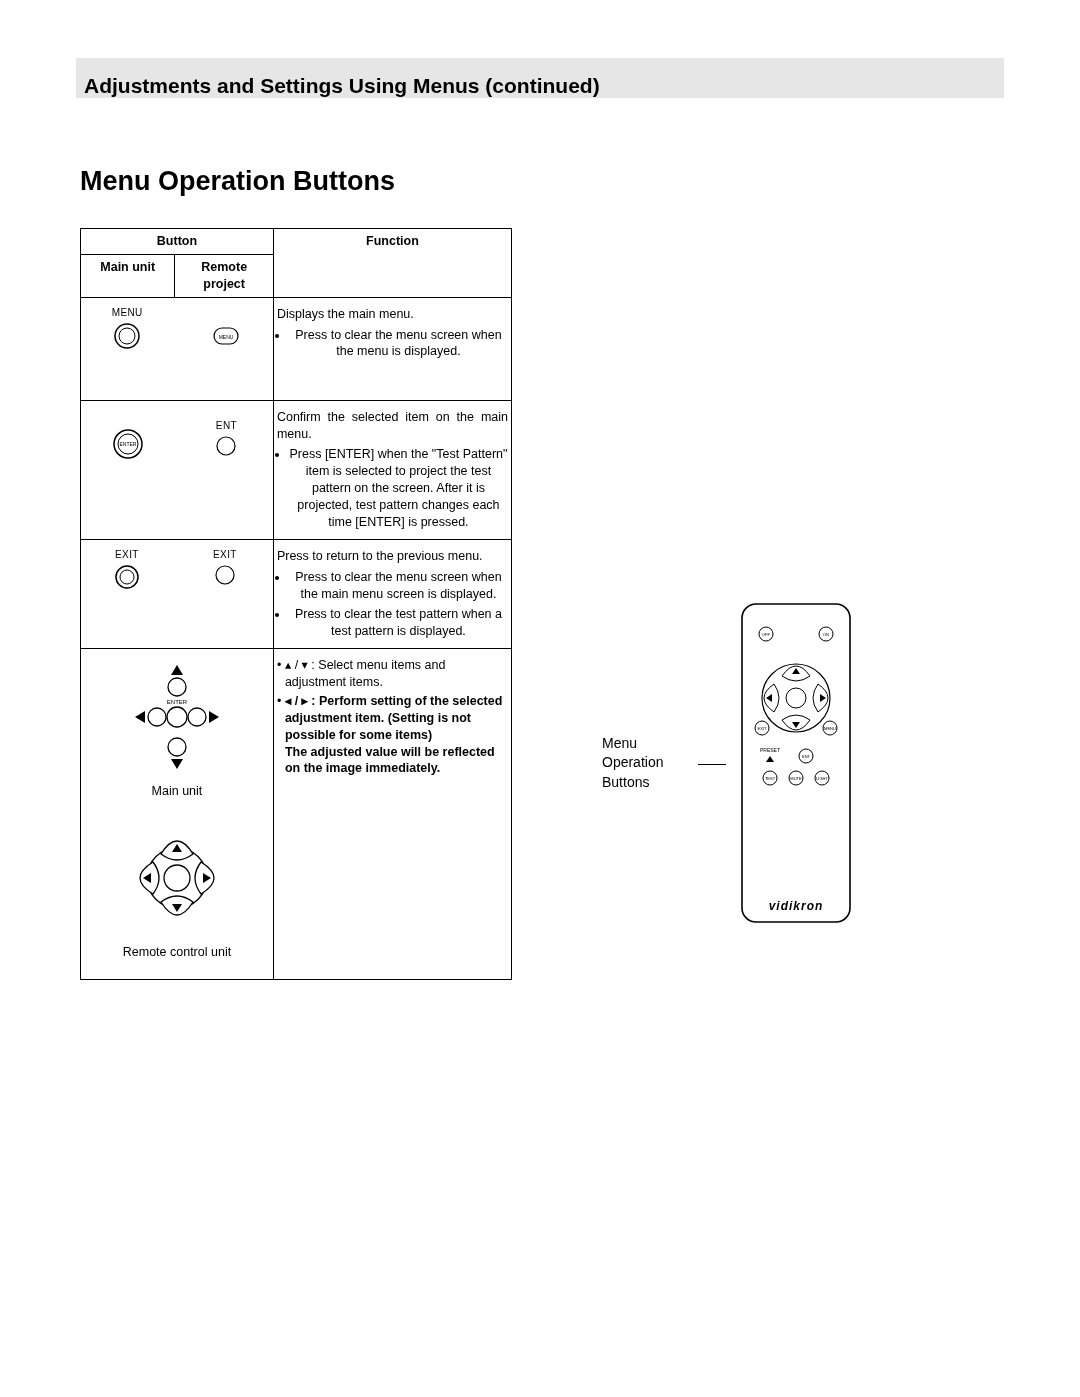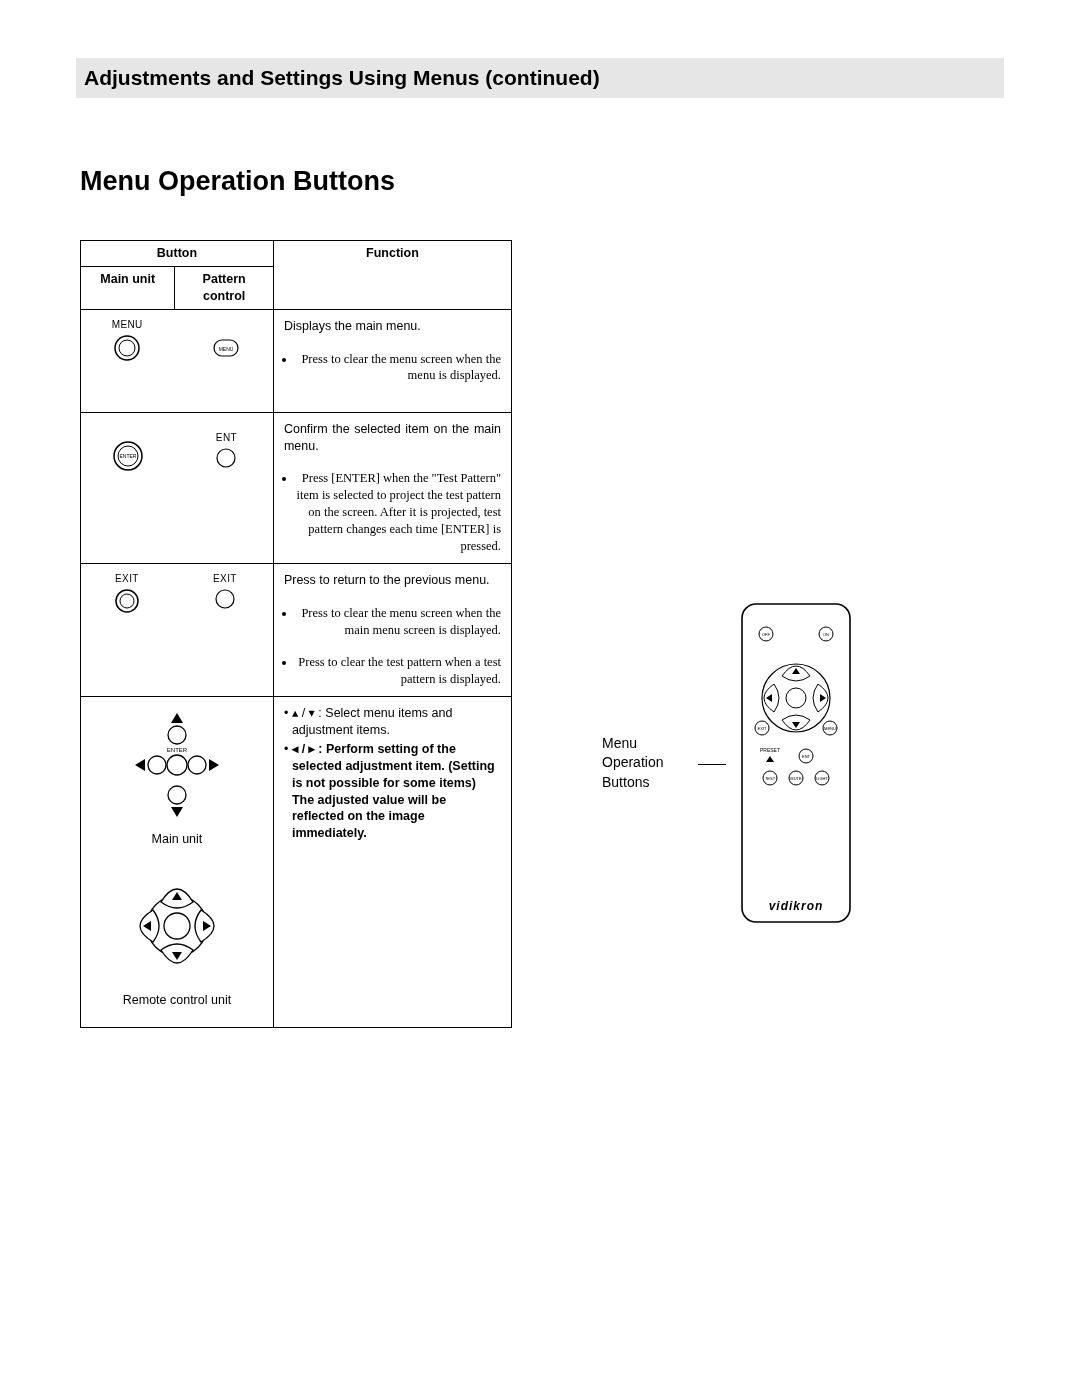--- a/index.html
+++ b/index.html
@@ -17,83 +17,82 @@
     box-sizing: border-box;
   }
   .header-band {
     position: absolute;
     left: 76px;
     right: 76px;
     top: 58px;
     height: 40px;
     background: #e6e6e6;
     display: flex;
-    align-items: center;
+    align-items: flex-end;
     padding-left: 8px;
   }
   .header-band h1 {
     margin: 0;
     font-size: 21px;
     font-weight: 700;
   }
   .section-title {
     position: absolute;
     left: 80px;
     top: 166px;
     font-size: 27px;
     font-weight: 700;
   }
 
   
   table.buttons {
     position: absolute;
     left: 80px;
-    top: 240px;
+    top: 228px;
     border-collapse: collapse;
     width: 432px;
   }
   table.buttons th, table.buttons td {
     border: 1.5px solid #000;
     vertical-align: top;
     font-size: 12.5px;
     line-height: 1.35;
   }
   table.buttons th {
     font-weight: 700;
     text-align: center;
     padding: 4px 6px;
   }
   table.buttons td.btn-col {
     padding: 8px 6px 8px 6px;
     text-align: center;
   }
   table.buttons td.fn-col {
-    padding: 8px 10px;
+    padding: 8px 3px;
     text-align: left;
   }
   .fn-col-wrap { width: 232px; }
 
   .sub-th {
     font-size: 11.5px;
   }
   .small-label {
     font-size: 10px;
     font-family: Arial, sans-serif;
     letter-spacing: 0.4px;
   }
   .fn-main { margin: 0 0 2px 0; }
   ul.fn-list {
     margin: 0;
     padding: 0 0 0 10px;
   }
   ul.fn-list li {
     list-style: disc;
-    margin: 16px 0 0 2px;
-    text-align: right;
-    font-family: Liberation Serif, serif;
+    margin: 4px 0 0 2px;
+    text-align: center;
   }
   .justify { text-align: justify; }
 
   .btn-cell-inner {
     display: flex;
     justify-content: space-around;
     align-items: flex-start;
     gap: 4px;
   }
   .btn-stack {
@@ -157,21 +156,21 @@
       <col style="width:96px">
       <col class="fn-col-wrap">
     </colgroup>
     <thead>
       <tr>
         <th colspan="2">Button</th>
         <th rowspan="2">Function</th>
       </tr>
       <tr>
         <th class="sub-th">Main unit</th>
-        <th class="sub-th">Pattern control</th>
+        <th class="sub-th">Remote project</th>
       </tr>
     </thead>
     <tbody>
 
       <tr>
         <td class="btn-col" colspan="2" style="height:86px;">
           <div class="btn-cell-inner">
             <div class="btn-stack" style="margin-left:-8px;">
               <span class="small-label">MENU</span>
               <svg width="30" height="30">

